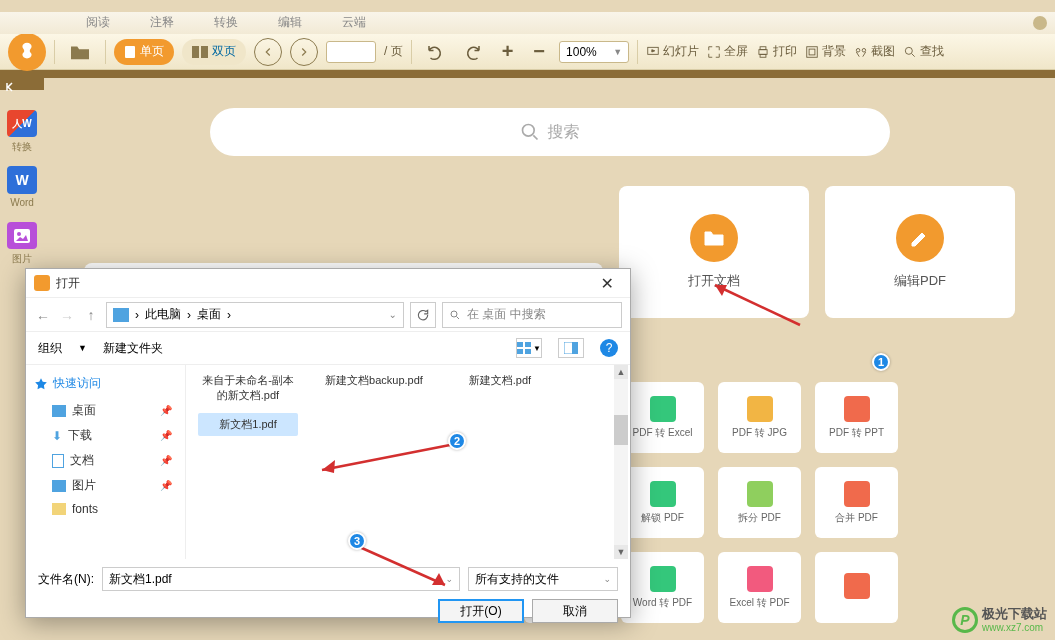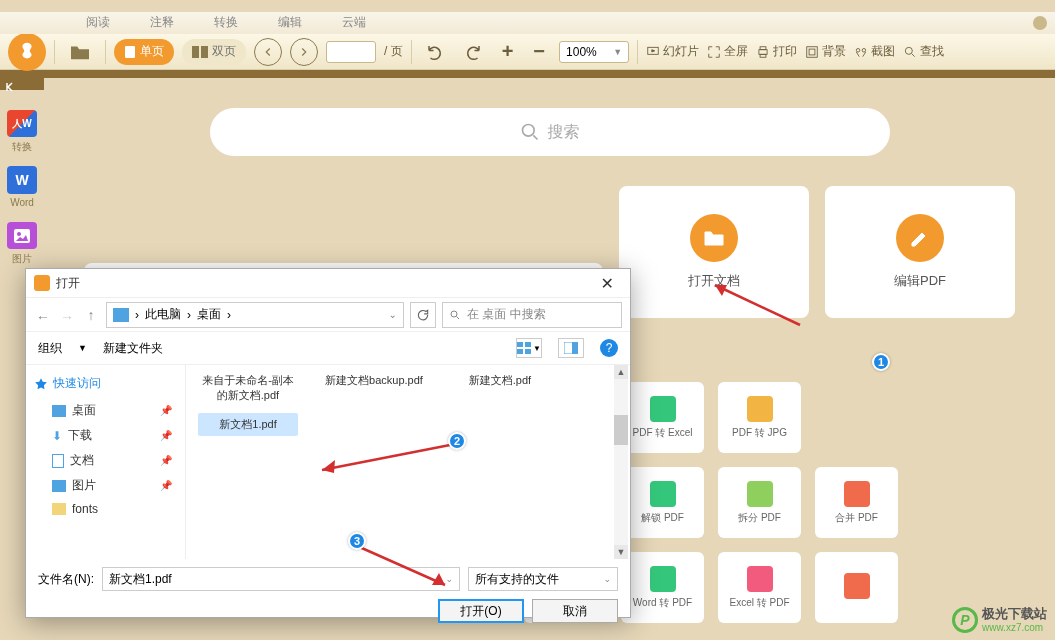--- a/index.html
+++ b/index.html
@@ -8,21 +8,21 @@
 
 .menu-tabs{height:22px;background:linear-gradient(#f9f5ea,#f2ead5);display:flex;padding-left:80px;gap:28px;font-size:12px;color:#888;align-items:flex-end;position:relative;margin-top:12px;}
 .menu-tabs span{padding:3px 6px;cursor:default;}
 .user-icon{position:absolute;right:8px;top:4px;width:14px;height:14px;border-radius:50%;background:#c9b88a;}
 
 
 .toolbar{height:36px;background:linear-gradient(#fcf7e6,#f0e6c9);display:flex;align-items:center;padding:0 8px;gap:8px;border-bottom:1px solid #d9cda7;}
 .logo{width:38px;height:38px;border-radius:50%;background:#f29a2e;display:flex;align-items:center;justify-content:center;}
 .logo svg{width:22px;height:22px;fill:#fff;}
 .sep{width:1px;height:24px;background:#d9cda7;}
-.tb-btn{display:flex;align-items:center;justify-content:center;height:26px;padding:0 6px;font-size:12px;color:#737373;cursor:pointer;gap:4px;}
+.tb-btn{display:flex;align-items:center;justify-content:center;height:26px;padding:0 6px;font-size:12px;color:#0369a1;cursor:pointer;gap:4px;}
 .tb-pill-orange{background:#f29a2e;color:#fff;border-radius:13px;padding:0 10px;}
 .tb-pill-gray{border-radius:13px;padding:0 10px;background:#f0e6c9;}
 .nav-circle{width:28px;height:28px;border-radius:50%;border:1.5px solid #8b7a4e;display:flex;align-items:center;justify-content:center;}
 .nav-circle svg{width:14px;height:14px;fill:none;stroke:#8b7a4e;stroke-width:2;}
 .page-input{width:50px;height:22px;border:1px solid #c9b88a;border-radius:3px;background:#fff;font-size:11px;}
 .zoom-box{width:70px;height:22px;border:1px solid #c9b88a;border-radius:3px;background:#fff;font-size:12px;display:flex;align-items:center;justify-content:space-between;padding:0 6px;}
 .tb-ico{display:flex;align-items:center;gap:3px;font-size:12px;color:#6b5d3d;cursor:pointer;}
 .tb-ico svg{width:14px;height:14px;fill:none;stroke:#6b5d3d;stroke-width:1.5;}
 
 
@@ -297,20 +297,24 @@
           <div class="tlbl">PDF 转 Word</div>
         </div>
       <div class="tool">
           <div class="ico" style="background:#34c77b"></div>
           <div class="tlbl">PDF 转 Excel</div>
         </div>
       <div class="tool">
           <div class="ico" style="background:#f2b544"></div>
           <div class="tlbl">PDF 转 JPG</div>
         </div>
+      <div class="tool">
+          <div class="ico" style="background:#f06a4c"></div>
+          <div class="tlbl">PDF 转 PPT</div>
+        </div>
     </div>
     <div class="grid-row">
       <div class="tool">
           <div class="ico" style="background:#4fa3e0"></div>
           <div class="tlbl">压缩 PDF</div>
         </div>
       <div class="tool">
           <div class="ico" style="background:#34c77b"></div>
           <div class="tlbl">解锁 PDF</div>
         </div>

